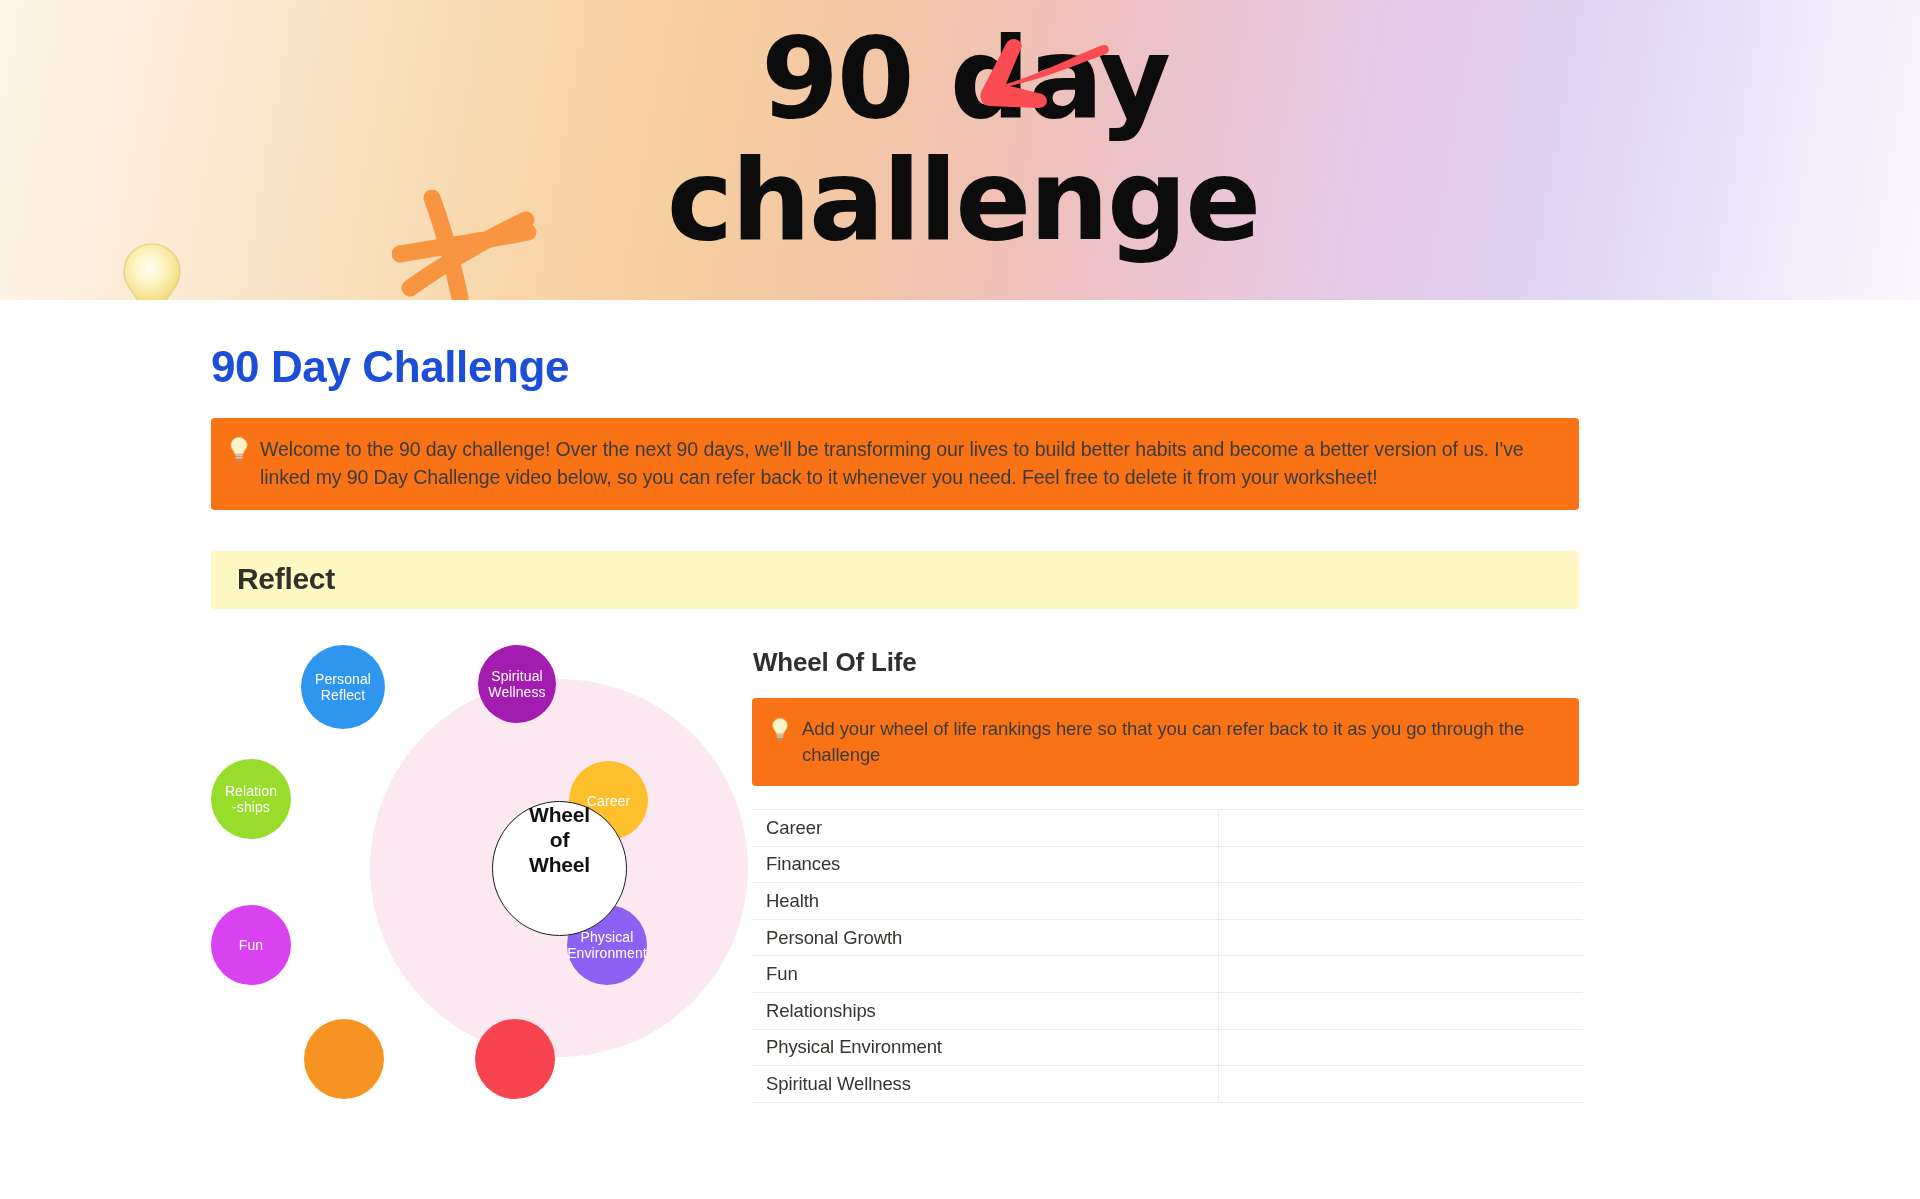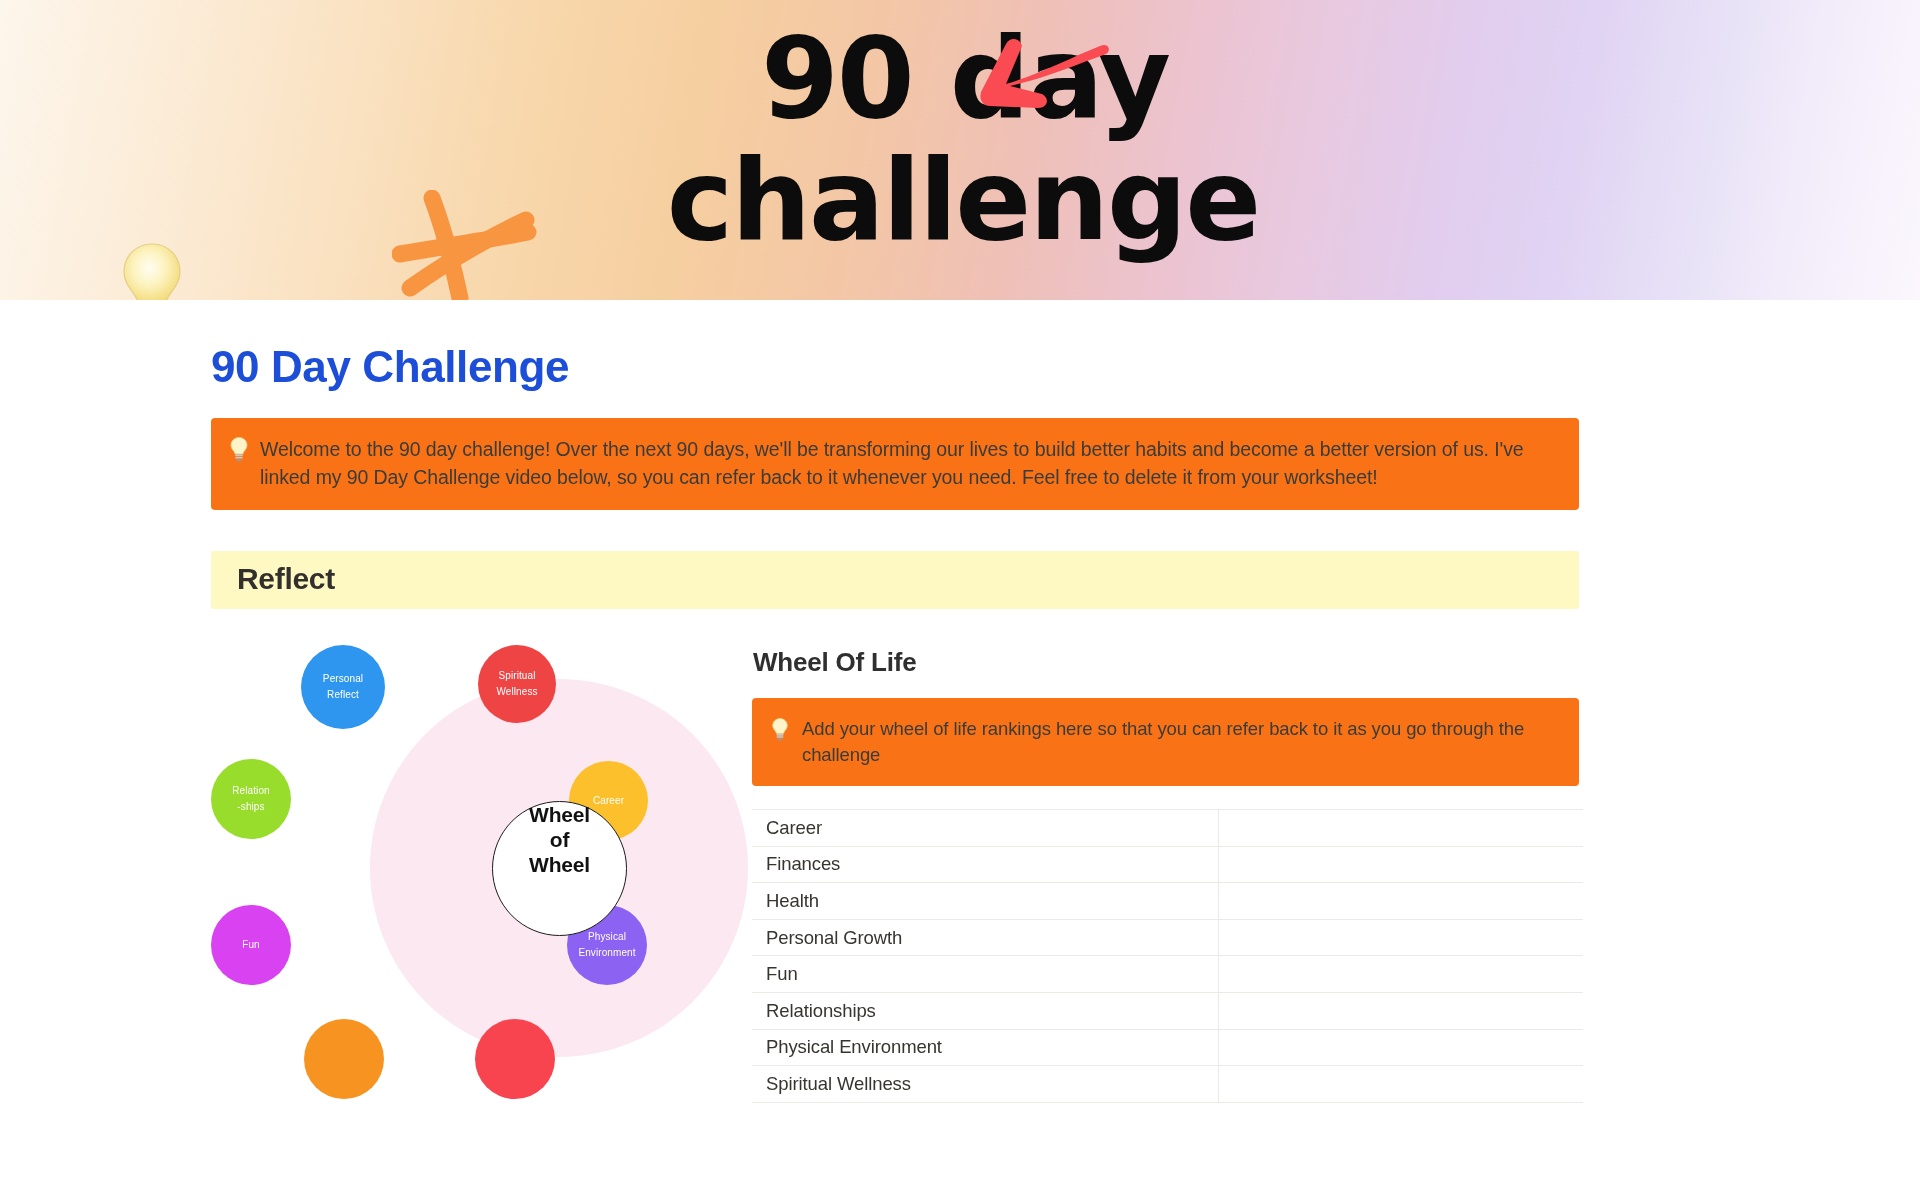--- a/index.html
+++ b/index.html
@@ -139,21 +139,21 @@
     font-weight: 600;
     color: #111111;
     letter-spacing: -0.2px;
   }
   .node {
     position: absolute;
     border-radius: 50%;
     display: flex; align-items: center; justify-content: center;
     text-align: center;
     color: #ffffff;
-    font-size: 10px;
+    font-size: 14px;
     line-height: 16px;
     letter-spacing: 0.1px;
     padding: 4px;
   }
   .node span { display: block; }
 
   
   .h2-title {
     font-size: 26px;
     font-weight: 700;
@@ -257,21 +257,21 @@
         <div class="col-left">
           <div class="wheel-wrap">
             <div class="wheel-backdrop"></div>
             <div id="wheel-nodes">
                 <div class="node" style="left: 90px; top: 10px; width: 84px; height: 84px; background: rgb(47, 150, 240);">
                   <div>
                     <span>Personal</span>
                     <span>Reflect</span>
                   </div>
                 </div>
-                <div class="node" style="left: 267px; top: 10px; width: 78px; height: 78px; background: #ef4444;">
+                <div class="node" style="left: 267px; top: 10px; width: 78px; height: 78px; background: #a21caf;">
                   <div>
                     <span>Spiritual</span>
                     <span>Wellness</span>
                   </div>
                 </div>
                 <div class="node" style="left: 358px; top: 126px; width: 79px; height: 79px; background: rgb(251, 192, 44);">
                   <div>
                     <span>Career</span>
                   </div>
                 </div>

